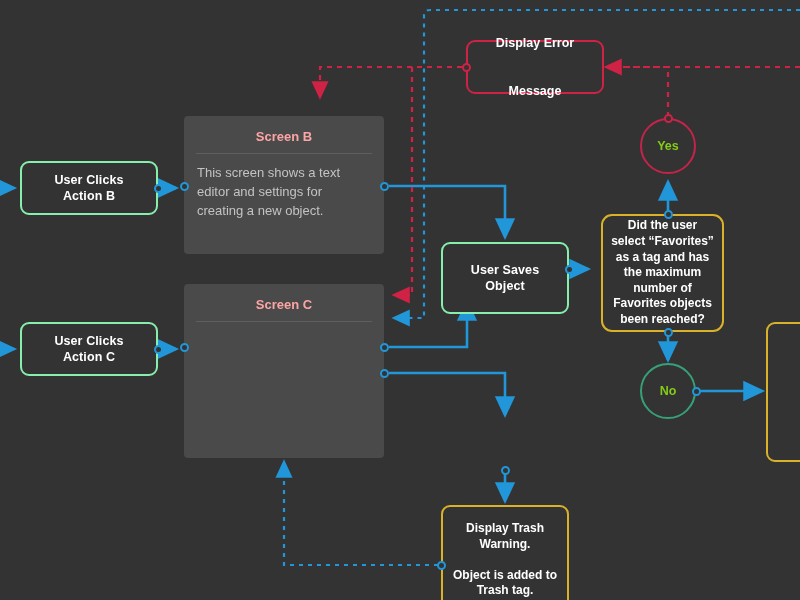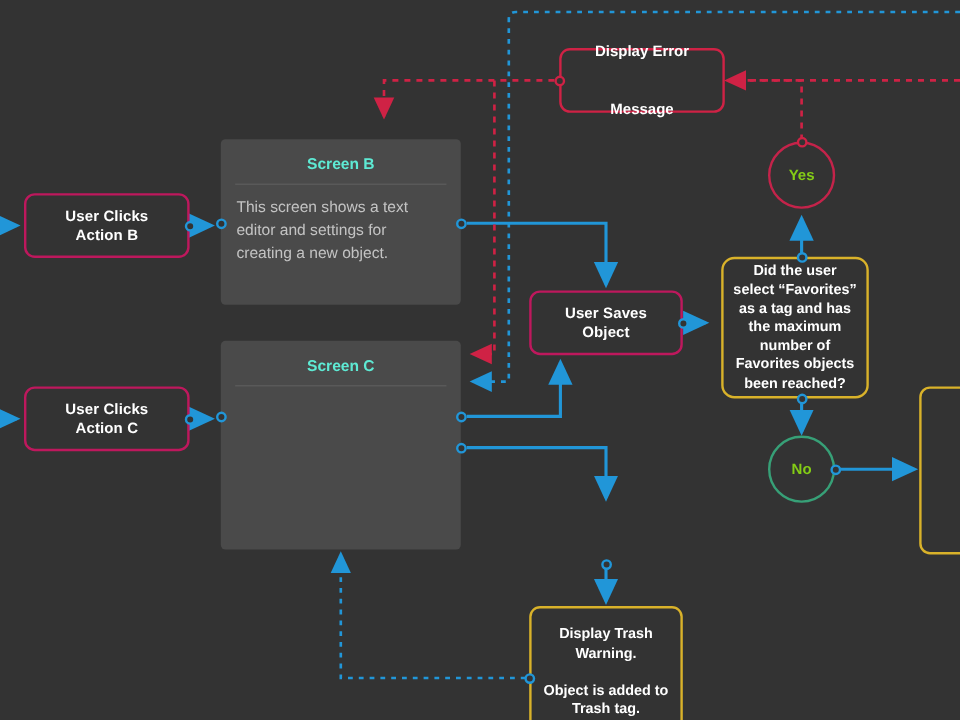--- a/index.html
+++ b/index.html
@@ -27,21 +27,21 @@
     position: absolute;
     box-sizing: border-box;
     display: flex;
     flex-direction: column;
     align-items: center;
     justify-content: center;
     text-align: center;
     color: #ffffff;
   }
   .node-action {
-    border: 2px solid #be185d;
+    border: 2px solid #86efac;
     border-radius: 9px;
     background: #333333;
     font-weight: bold;
     font-size: 12.5px;
     line-height: 1.32;
     letter-spacing: .1px;
   }
   .node-decision {
     border: 2px solid #d9b22a;
     border-radius: 9px;
@@ -63,21 +63,21 @@
   .node-screen {
     background: #4a4a4a;
     border-radius: 4px;
     display: block;
     text-align: left;
     padding: 0;
   }
   .screen-title {
     font-weight: bold;
     font-size: 13px;
-    color: #5eead4;
+    color: #fca5a5;
     text-align: center;
     padding: 13px 10px 9px 10px;
   }
   .screen-rule {
     height: 1px;
     background: #5e5e5e;
     margin: 0 12px;
   }
   .screen-body {
     font-size: 13px;
@@ -185,21 +185,21 @@
   <div class="port port-blue" style="left:380px; top:182px;"></div>
 
   <div class="node node-screen" style="left:184px; top:284px; width:200px; height:174px;">
     <div class="screen-title">Screen C</div>
     <div class="screen-rule"></div>
   </div>
   <div class="port port-blue" style="left:180px; top:343px;"></div>
   <div class="port port-blue" style="left:380px; top:343px;"></div>
   <div class="port port-blue" style="left:380px; top:369px;"></div>
 
-  <div class="node node-action" style="left:441px; top:242px; width:128px; height:54px;">
+  <div class="node node-action" style="left:441px; top:242px; width:128px; height:72px;">
     <span class="node-line2">User Saves</span>
     <span class="node-line2">Object</span>
   </div>
   <div class="port port-blue" style="left:565px; top:265px;"></div>
 
   <div class="port port-blue" style="left:501px; top:466px;"></div>
 
   <div class="node node-error" style="left:466px; top:40px; width:138px; height:54px;">
     <span class="node-line2">Display Error</span>
     <span class="node-line2">Message</span>

